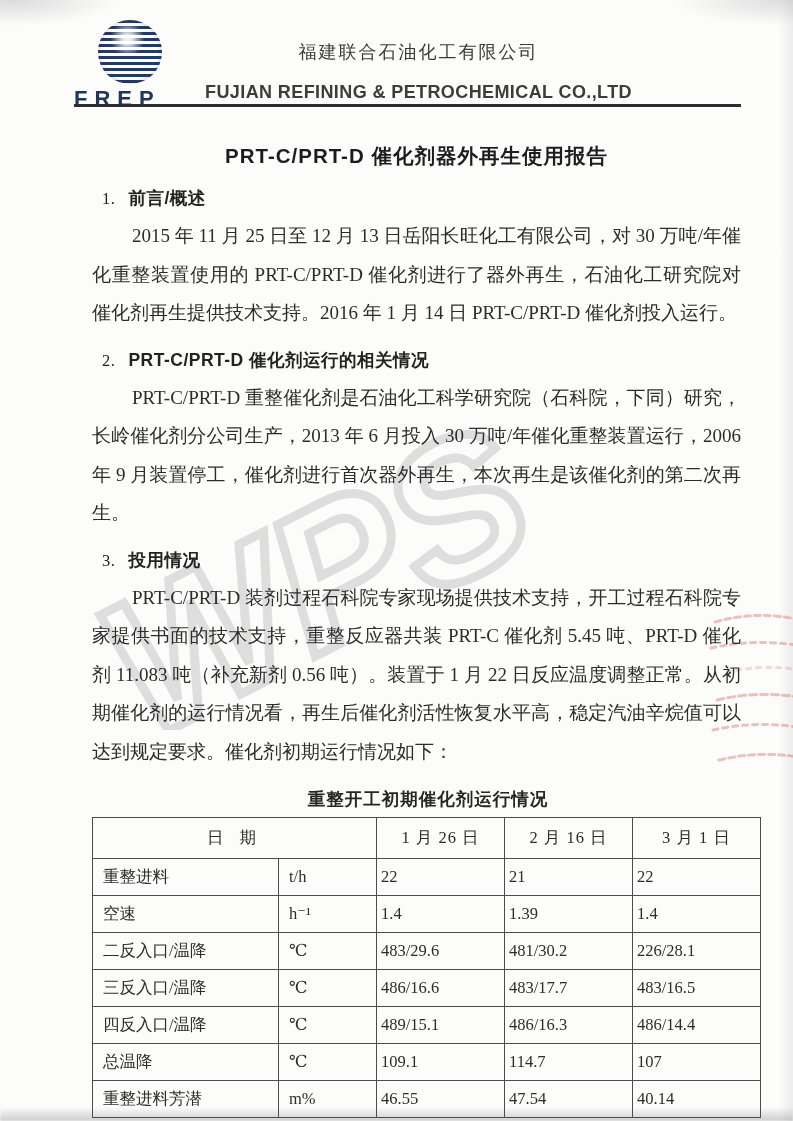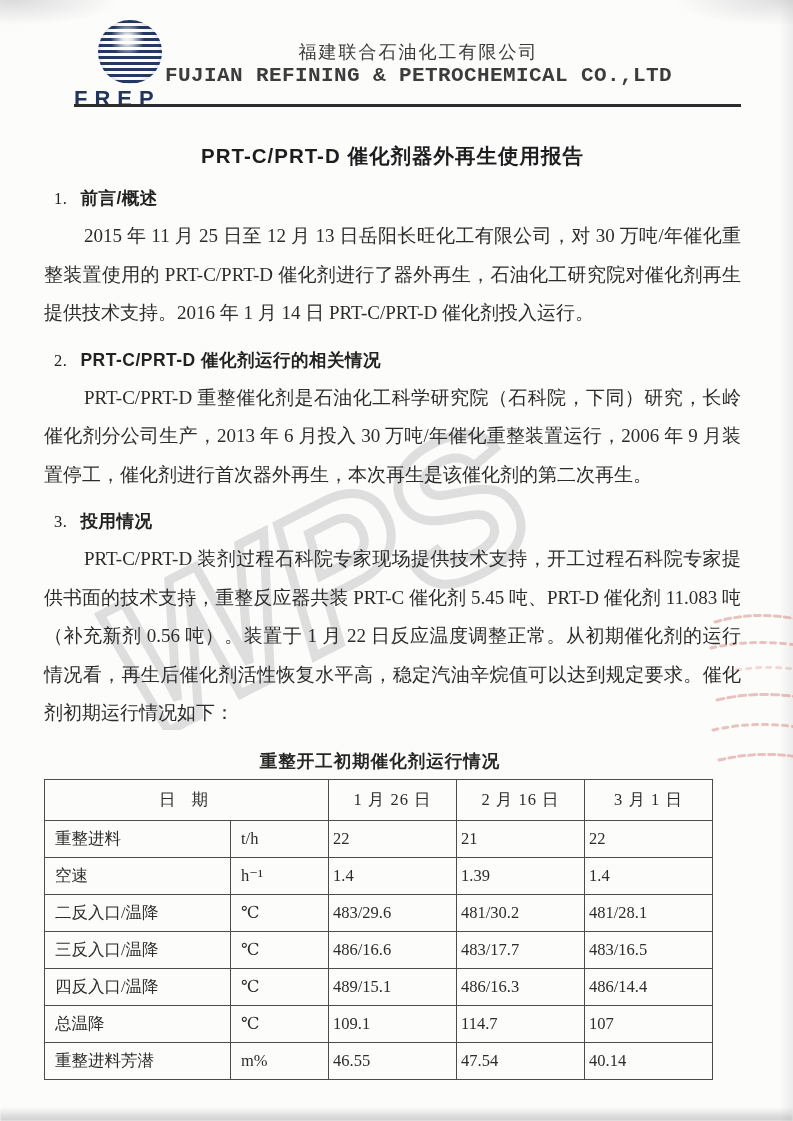--- a/index.html
+++ b/index.html
@@ -31,27 +31,27 @@
   .logo-text{
     font-family:"Liberation Sans","DejaVu Sans",sans-serif;
     font-weight:bold;font-size:22px;letter-spacing:7px;color:#22355c;margin-top:2px;
   }
   .company-block{
     position:absolute;left:50%;top:40px;transform:translateX(-50%);
     margin-left:22px;text-align:center;white-space:nowrap;
   }
   .company-cn{font-size:18px;color:#3a3a3a;letter-spacing:2px;}
   .company-en{
-    font-family:Liberation Mono, monospace;
-    font-weight:bold;font-size:21px;color:#3c3c3c;margin-top:0;letter-spacing:.4px;
+    font-family:Liberation Sans, sans-serif;
+    font-weight:bold;font-size:18px;color:#3c3c3c;margin-top:18px;letter-spacing:.4px;
   }
   .header-rule{position:absolute;left:74px;right:52px;top:104px;height:3px;background:#2d2d2f;}
 
   
-  .content{position:relative;padding:0 52px 0 44px;z-index:2;}
+  .content{position:relative;padding:0 52px 0 92px;z-index:2;}
   .doc-title{
     text-align:center;margin:36px 0 16px 0;
     font-family:"Liberation Sans","DejaVu Sans",sans-serif;
     font-weight:bold;font-size:20.5px;color:#1d1d1f;letter-spacing:1px;
   }
   .sec-heading{
     display:flex;gap:13px;align-items:baseline;
     font-family:"Liberation Sans","DejaVu Sans",sans-serif;
     font-weight:bold;font-size:17.5px;color:#222;
     margin:15px 0 7px 10px;letter-spacing:.5px;
@@ -181,21 +181,21 @@
         <td class="c-unit">h⁻¹</td>
         <td class="c-val">1.4</td>
         <td class="c-val">1.39</td>
         <td class="c-val">1.4</td>
       </tr>
       <tr>
         <td class="c-name">二反入口/温降</td>
         <td class="c-unit">℃</td>
         <td class="c-val">483/29.6</td>
         <td class="c-val">481/30.2</td>
-        <td class="c-val">481/28.1</td>
+        <td class="c-val">226/28.1</td>
       </tr>
       <tr>
         <td class="c-name">三反入口/温降</td>
         <td class="c-unit">℃</td>
         <td class="c-val">486/16.6</td>
         <td class="c-val">483/17.7</td>
         <td class="c-val">483/16.5</td>
       </tr>
       <tr>
         <td class="c-name">四反入口/温降</td>

